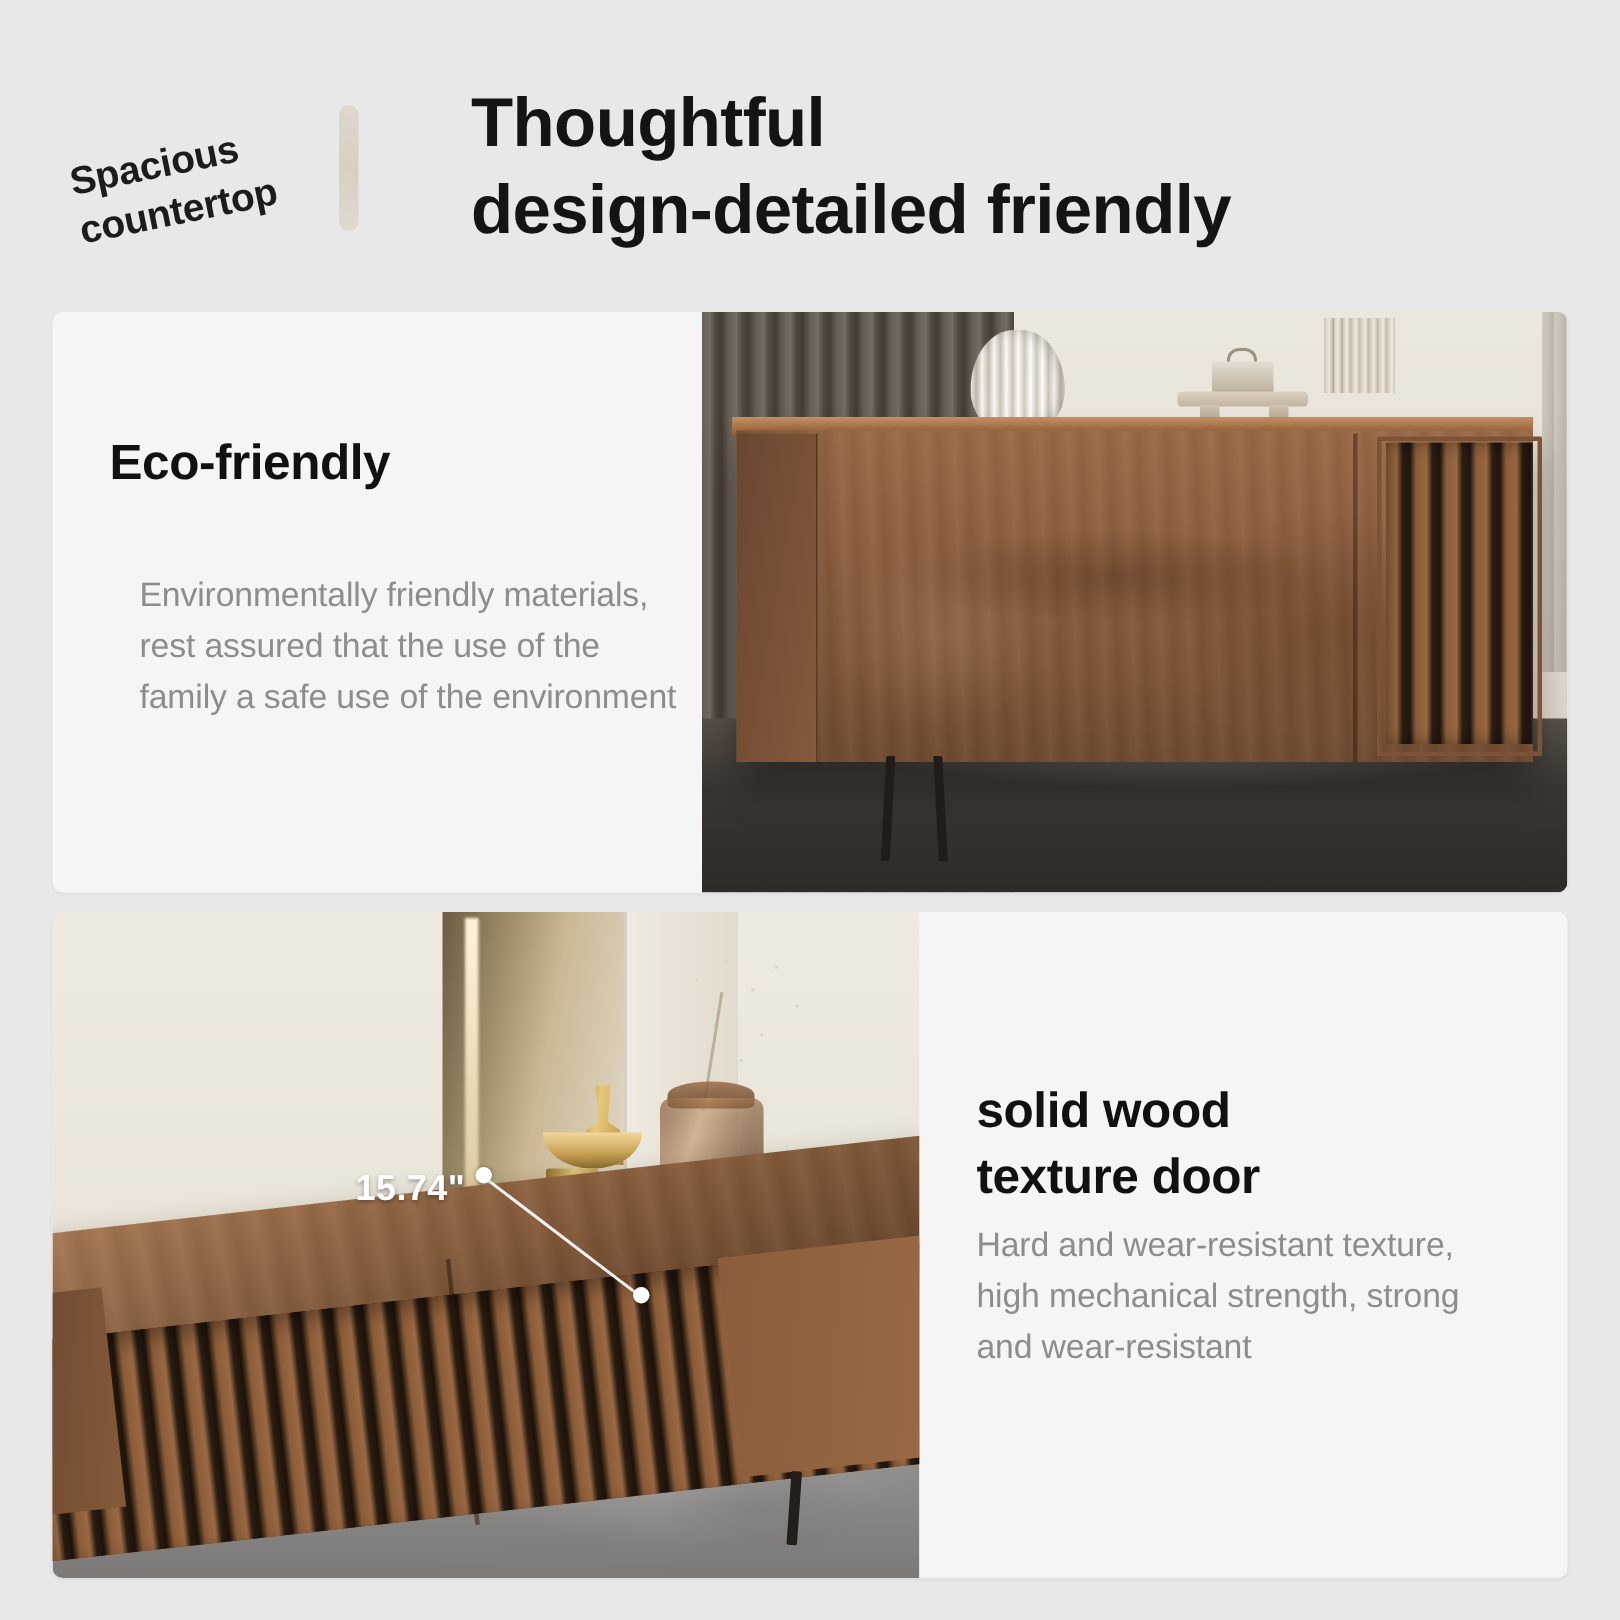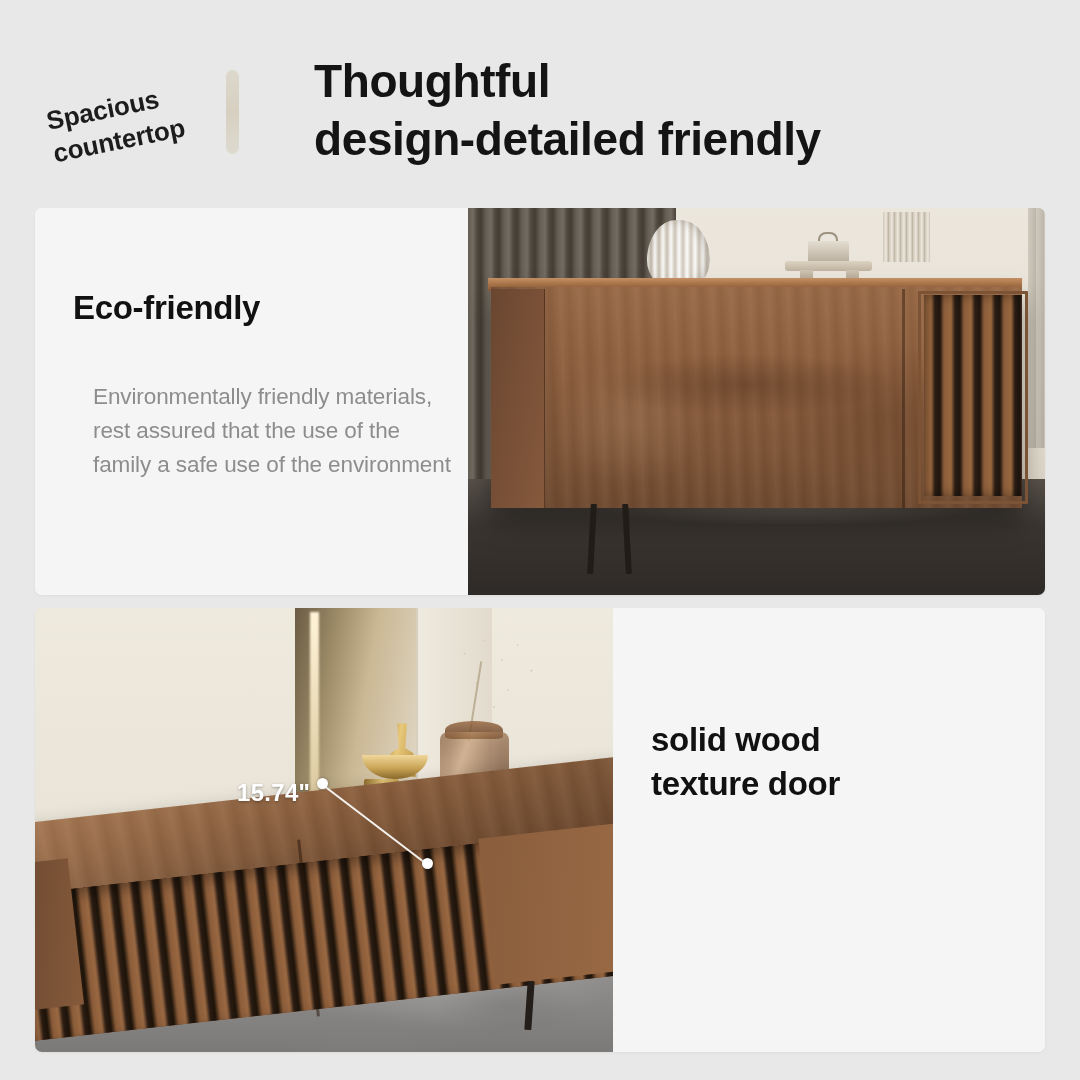--- a/index.html
+++ b/index.html
@@ -364,20 +364,21 @@
       <div class="p2-seam"></div>
       <div class="p2-leg"></div>
     </div>
   </div>
 
   <div class="card-text">
     <div class="heading">
       <div>solid wood</div>
       <div>texture door</div>
     </div>
+    <div class="body-copy">Hard and wear-resistant texture, high mechanical strength, strong and wear-resistant</div>
   </div>
 </div>
 
 <div class="anno-label">
   <div>Spacious</div>
   <div>countertop</div>
 </div>
 <div class="dim-dot" id="dim-dot-a"></div>
 <div class="dim-dot" id="dim-dot-b"></div>
 <div class="dim-seg" id="dim-seg" style="left: 322.5px; top: 783.5px; width: 132.004px; transform: rotate(37.3039deg);"></div>

